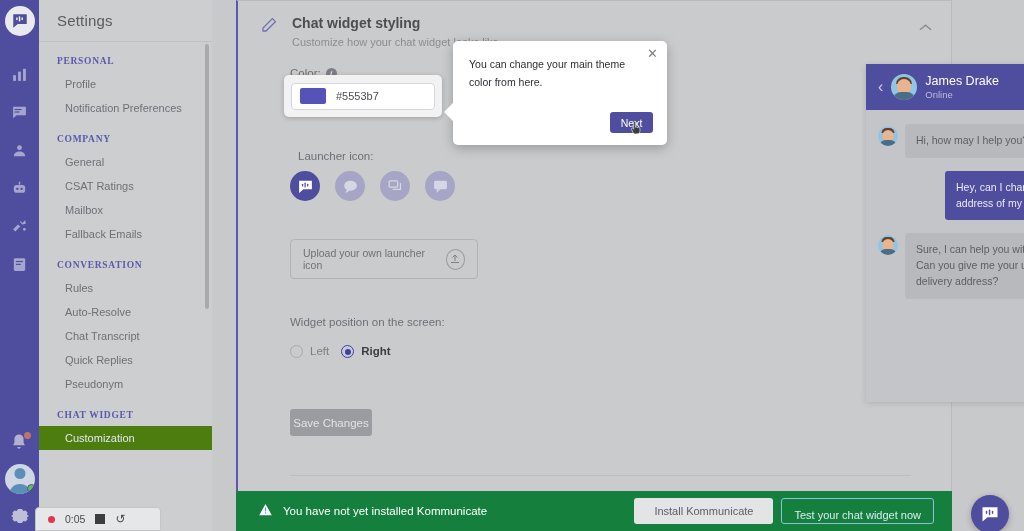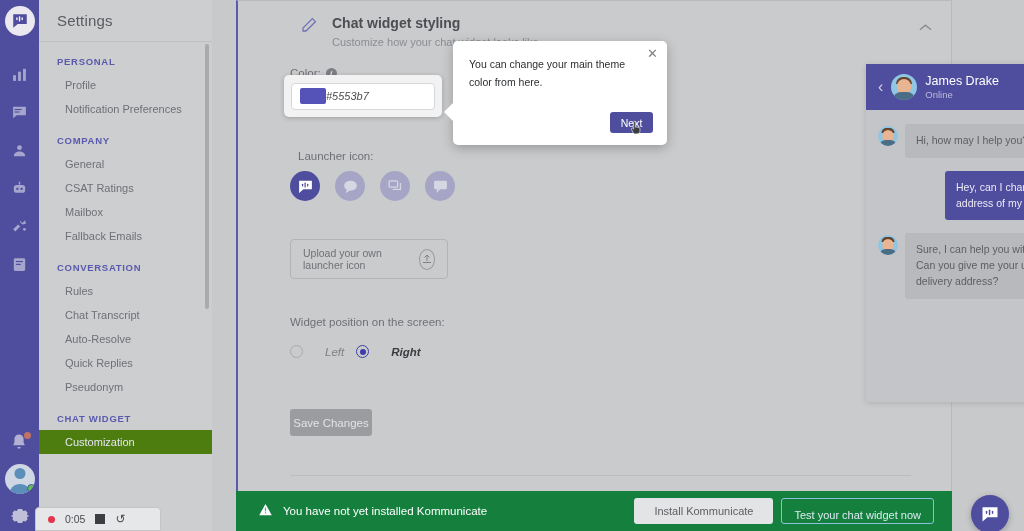--- a/index.html
+++ b/index.html
@@ -43,41 +43,41 @@
     overflow: hidden;
   }
   .sb-header {
     height: 42px; display: flex; align-items: center; padding-left: 18px;
     border-bottom: 1px solid #bfc0c2;
   }
   .sb-title { font-size: 15px; color: #5a5c60; letter-spacing: .2px; }
   .sb-group { margin-top: 14px; }
   .sb-group-label {
     font-size: 9.5px; font-weight: bold; color: #5a59ad; letter-spacing: .7px;
-    padding: 0 18px 0 18px; margin-bottom: 6px;
+    padding: 0 18px 0 18px; margin-bottom: 6px; font-family: Liberation Serif, serif;
   }
   .sb-item {
     font-size: 11px; color: #6e7075; padding: 6px 18px 6px 26px;
   }
   .sb-item.active { background: #4d7c0f; color: #e6e6f2; }
   .sb-scroll {
     position: absolute; right: 3px; top: 44px; width: 4px; height: 265px;
     background: #a9aaad; border-radius: 2px;
   }
 
   
   .main { position: absolute; left: 212px; top: 0; right: 0; height: 531px; background: #c8c9cb; }
   .card {
     position: absolute; left: 24px; top: 0; width: 716px; height: 491px;
     background: #cacbcd;
     border-left: 2px solid #5a59ad;
     border-top: 1px solid #b9babc;
     border-right: 1px solid #b9babc;
   }
-  .card-head { position: relative; padding: 14px 18px 0 22px; margin-left: 40px; }
+  .card-head { position: relative; padding: 14px 18px 0 22px; }
   .pencil { position: absolute; left: 22px; top: 15px; width: 18px; height: 18px; opacity: .8; }
   .card-title { margin-left: 32px; font-size: 14px; font-weight: bold; color: #4c4e52; }
   .card-sub { margin-left: 32px; margin-top: 5px; font-size: 11px; color: #8b8d91; }
   .collapse {
     position: absolute; right: 18px; top: 18px; width: 16px; height: 16px;
     display: flex; align-items: center; justify-content: center;
   }
 
   .field-label { font-size: 11.5px; color: #6e7075; display: flex; align-items: center; gap: 5px; }
   .info-dot {
@@ -88,47 +88,47 @@
 
   
   .color-spot {
     position: absolute; left: 46px; top: 74px; width: 158px; height: 42px;
     background: #f2f2f3; border-radius: 5px;
     box-shadow: 0 1px 5px rgba(0,0,0,.22);
     display: flex; align-items: center; justify-content: center;
   }
   .color-input {
     width: 144px; height: 27px; background: #fff; border: 1px solid #d6d7da;
-    border-radius: 4px; display: flex; align-items: center; padding: 0 8px;  font-style: italic;
+    border-radius: 4px; display: flex; align-items: center; padding: 0 8px; gap: 10px;
   }
   .swatch { width: 26px; height: 16px; border-radius: 2px; background: #5553b7; }
   .color-val { font-size: 11px; color: #4b4d51; }
 
   .launcher-label { position: absolute; left: 52px; top: 149px; margin-left: 8px; }
   .launcher-row { position: absolute; left: 52px; top: 170px; display: flex; gap: 15px; }
   .li-opt {
     width: 30px; height: 30px; border-radius: 50%; background: #a6a5c6;
     display: flex; align-items: center; justify-content: center;
   }
   .li-opt.sel { background: #4f4d9e; }
 
   .upload-box {
-    position: absolute; left: 52px; top: 238px; width: 158px; height: 40px;
+    position: absolute; left: 52px; top: 238px; width: 188px; height: 40px;
     border: 1px solid #b3b4b7; border-radius: 4px;
     display: flex; align-items: center; gap: 10px; padding: 0 12px;
   }
   .upload-text { font-size: 10.5px; color: #6f7175; }
   .upload-ic {
     width: 21px; height: 21px; border-radius: 50%; border: 1px solid #9a9ca0;
     display: flex; align-items: center; justify-content: center;
   }
 
   .pos-label { position: absolute; left: 52px; top: 315px; }
   .pos-row { position: absolute; left: 52px; top: 344px; display: flex; align-items: center; gap: 12px; }
-  .radio { display: flex; align-items: center; gap: 22px; font-style: italic; }
+  .radio { display: flex; gap: 7px; }
   .rdot { width: 13px; height: 13px; border-radius: 50%; border: 1.5px solid #a9aaae; background: transparent; }
   .rdot.on { border-color: #3f3ea8; display: flex; align-items: center; justify-content: center; }
   .rdot.on i { width: 6px; height: 6px; border-radius: 50%; background: #3f3ea8; display: block; }
   .rlabel { font-size: 11.5px; color: #7e8084; }
   .rlabel.bold { color: #3b3d41; font-weight: bold; }
 
   .save-btn {
     position: absolute; left: 52px; top: 408px; width: 82px; height: 27px;
     background: #9b9c9f; color: #e2e3e5; border: none; border-radius: 3px;
     font-size: 11.5px; font-family: inherit;
@@ -312,22 +312,22 @@
       <div class="sb-group-label">COMPANY</div>
       <div class="sb-item">General</div>
       <div class="sb-item">CSAT Ratings</div>
       <div class="sb-item">Mailbox</div>
       <div class="sb-item">Fallback Emails</div>
     </div>
 
     <div class="sb-group">
       <div class="sb-group-label">CONVERSATION</div>
       <div class="sb-item">Rules</div>
+      <div class="sb-item">Auto-Resolve</div>
       <div class="sb-item">Chat Transcript</div>
-      <div class="sb-item">Auto-Resolve</div>
       <div class="sb-item">Quick Replies</div>
       <div class="sb-item">Pseudonym</div>
     </div>
 
     <div class="sb-group">
       <div class="sb-group-label">CHAT WIDGET</div>
       <div class="sb-item active">Customization</div>
     </div>
 
     <div class="sb-scroll"></div>

